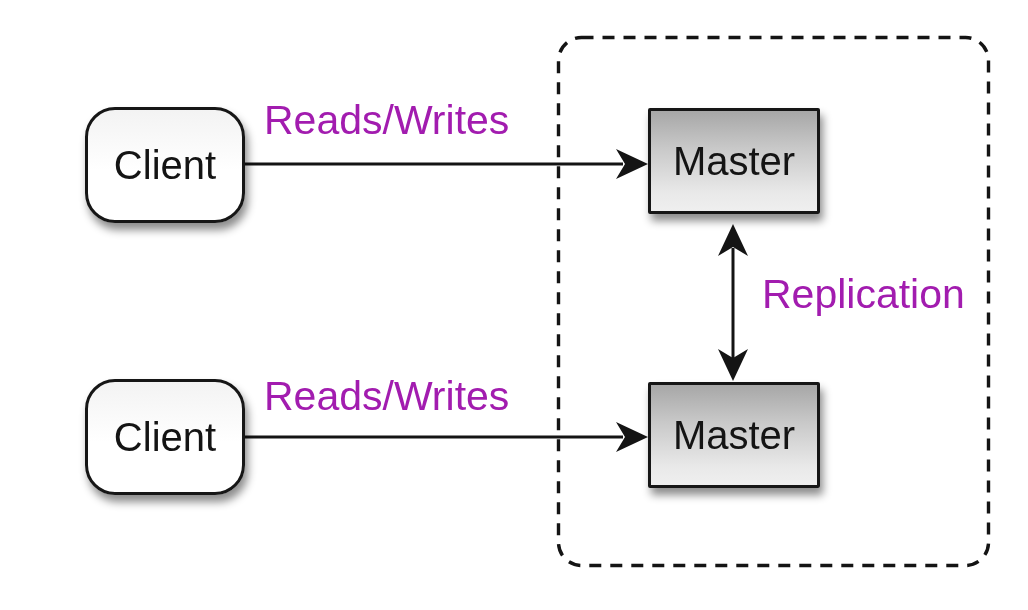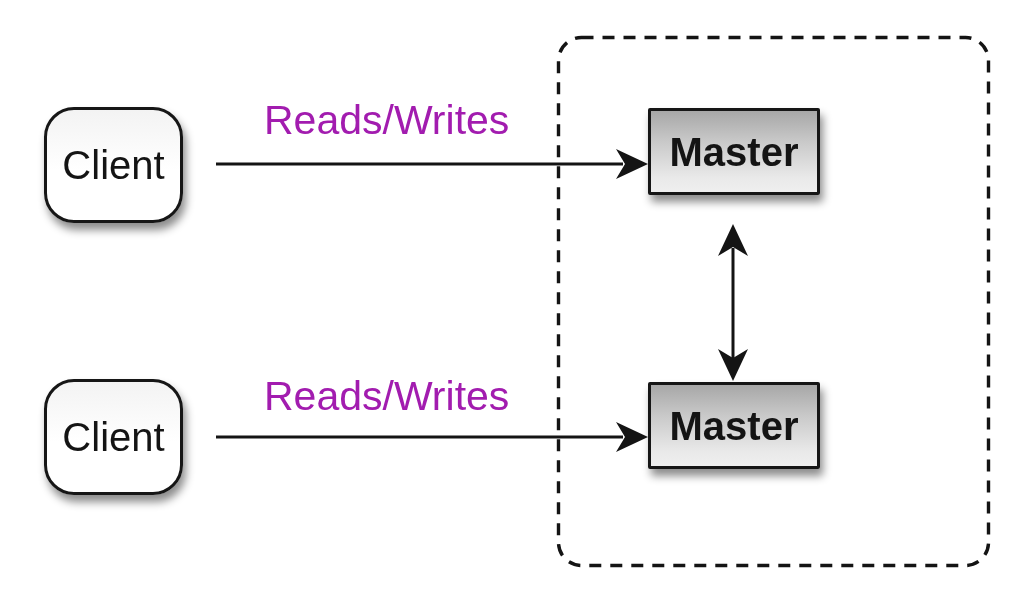--- a/index.html
+++ b/index.html
@@ -21,35 +21,35 @@
     box-sizing: border-box;
     border: 3px solid #161616;
     display: flex;
     align-items: center;
     justify-content: center;
     font-size: 40px;
     line-height: 1;
     color: #141414;
   }
   .client {
-    width: 139px;
+    width: 160px;
     height: 116px;
     border-radius: 30px;
     background: linear-gradient(180deg, #f3f3f3 0%, #ffffff 55%);
     box-shadow: 3px 7px 9px rgba(0,0,0,0.45);
+    margin-left: 41px;
   }
   .client-1 { left: 44px; top: 107px; }
   .client-2 { left: 44px; top: 379px; }
   .master {
     width: 172px;
-    height: 87px;
+    height: 106px;
     border-radius: 2px;
     background: linear-gradient(180deg, #a7a7a7 0%, #c9c9c9 38%, #e9e9e9 82%, #efefef 100%);
     box-shadow: 3px 7px 9px rgba(0,0,0,0.45);
-    font-weight: bold;
   }
   .master-1 { left: 648px; top: 108px; }
   .master-2 { left: 648px; top: 382px; }
   .edge-label {
     position: absolute;
     font-size: 41px;
     line-height: 1;
     white-space: nowrap;
     color: #a21caf;
   }
@@ -112,14 +112,15 @@
   </div>
 
   <div class="node master master-2">
     <span>Master</span>
   </div>
 
   <div class="edge-label label-rw-top">Reads/Writes</div>
 
   <div class="edge-label label-rw-bottom">Reads/Writes</div>
 
+  <div class="edge-label label-replication">Replication</div>
 
 </div>
 
 </body></html>

